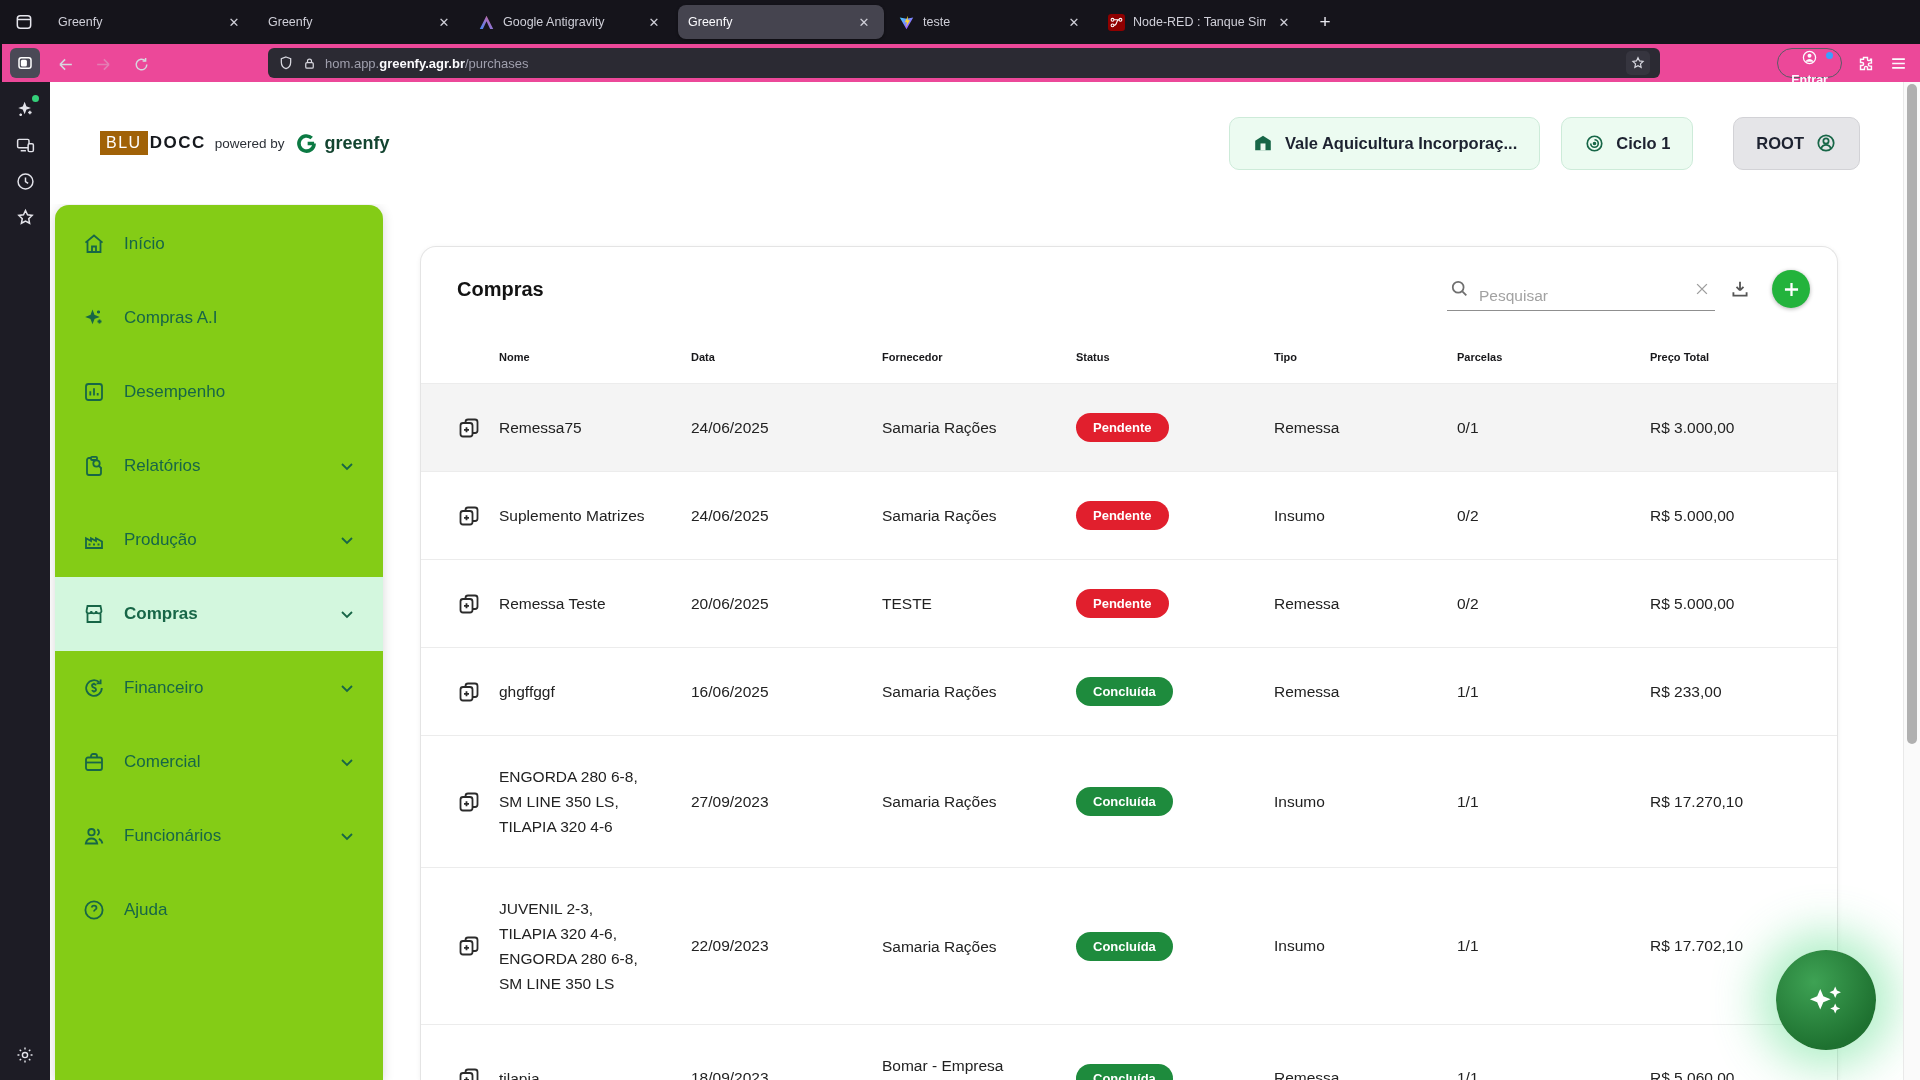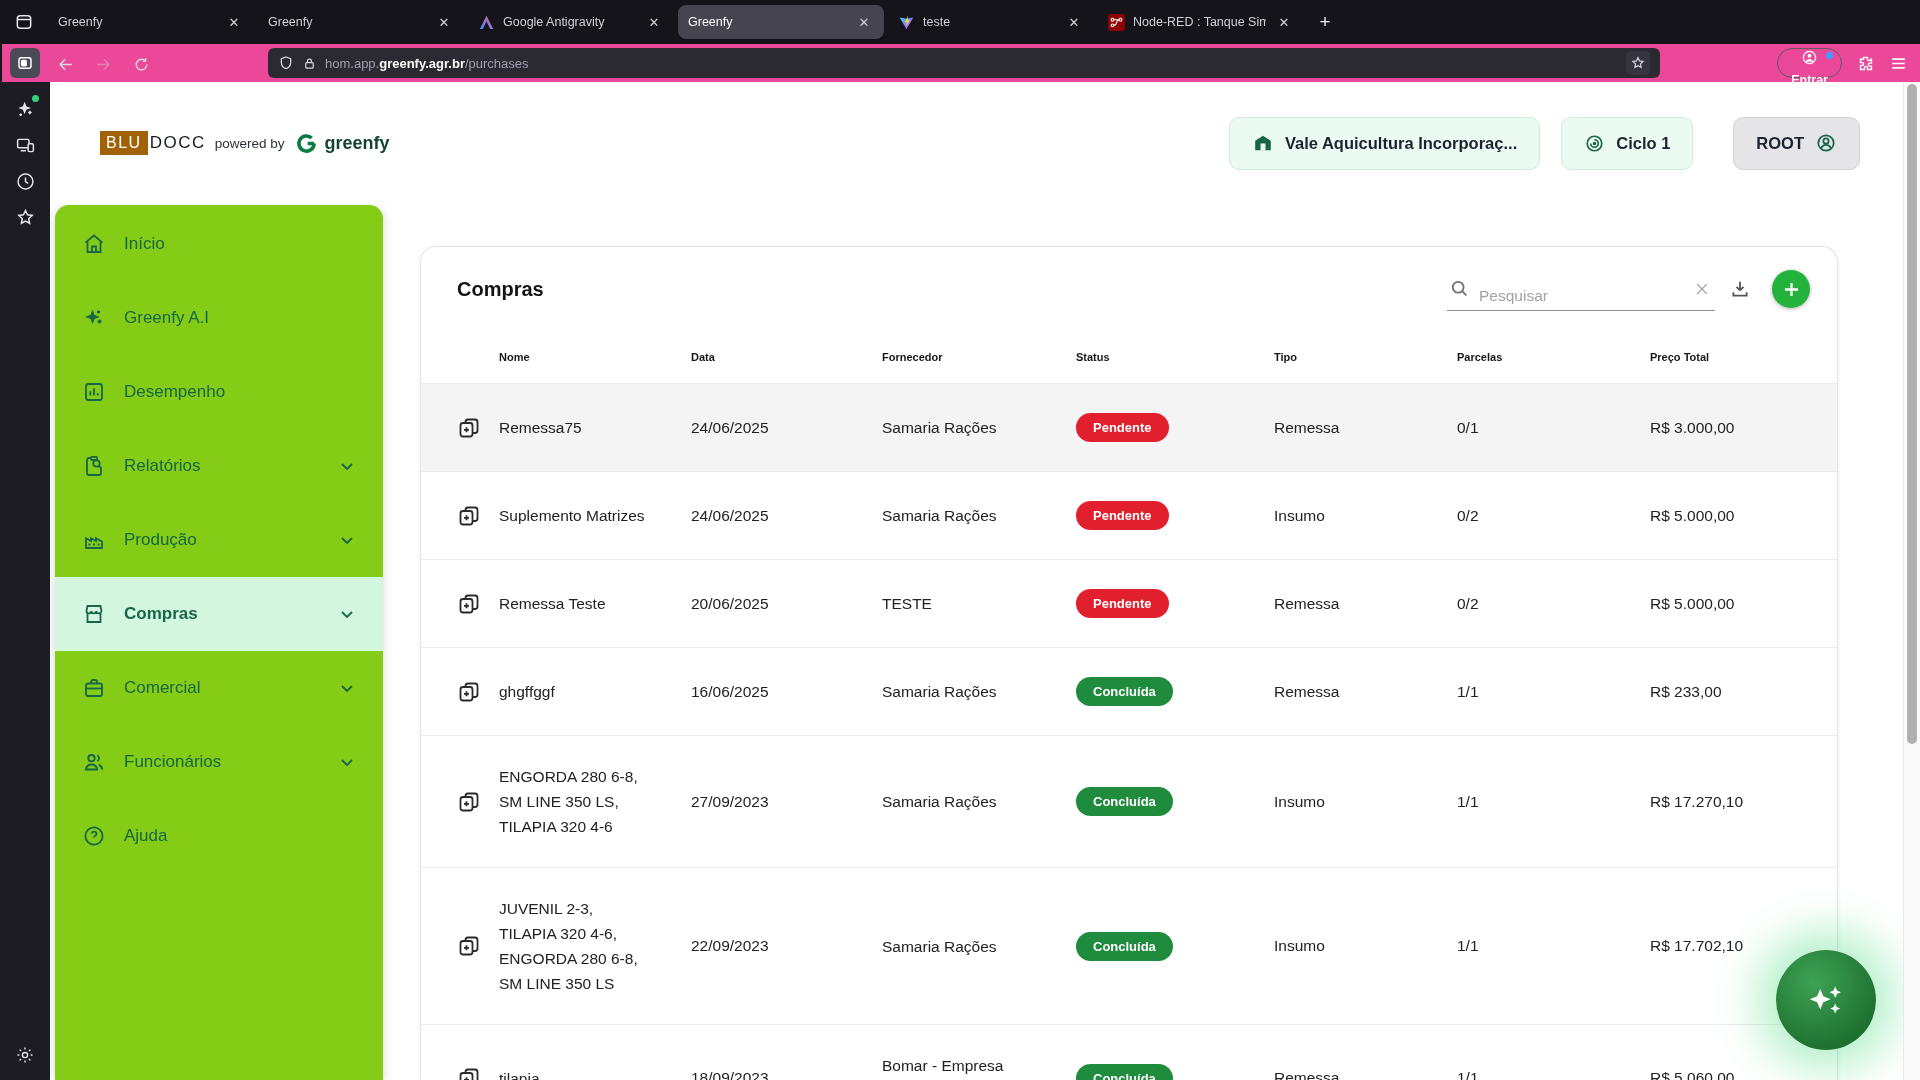--- a/index.html
+++ b/index.html
@@ -41,21 +41,21 @@
   .rail-ic .gdot{position:absolute;top:1px;right:3px;width:7px;height:7px;border-radius:50%;background:#35d07a;}
   .rail-gear{position:absolute;bottom:10px;left:8px;width:34px;height:30px;display:grid;place-items:center;color:#e3e3ea;}
 
   
   .page{position:absolute;top:82px;left:50px;right:0;bottom:0;background:#fff;overflow:hidden;}
 
   .app-header{position:absolute;top:0;left:0;right:0;height:122px;background:#fff;
               display:flex;align-items:center;padding:0 60px 0 50px;z-index:3;}
   .logo{display:flex;align-items:center;}
   .logo-blu{background:#a16207;color:#fff;font-weight:400;font-size:16px;letter-spacing:1.5px;padding:3px 6px;}
-  .logo-docc{color:#15181d;font-weight:400;font-size:17px;letter-spacing:1.5px;margin-left:2px;}
+  .logo-docc{color:#15181d;font-weight:700;font-size:17px;letter-spacing:1.5px;margin-left:2px;}
   .logo-pow{margin-left:9px;font-size:13.5px;color:#2b2f36;}
   .logo-g{margin-left:10px;color:#0c7a43;display:grid;place-items:center;}
   .logo-brand{margin-left:5px;font-size:18px;font-weight:700;color:#134430;}
   .chips{margin-left:auto;display:flex;align-items:center;}
   .chip{height:53px;border-radius:10px;display:flex;align-items:center;gap:11px;padding:0 22px;
         font-weight:700;font-size:16.5px;color:#1d2230;}
   .chip .icn{color:#176647;}
   .chip-green{background:#ecfbf1;border:1px solid #cdebd9;}
   .chip-cycle{margin-left:21px;}
   .chip-gray{background:#e5e5e8;border:1px solid #d2d2d6;margin-left:40px;}
@@ -339,21 +339,21 @@
           </span>
           <span>Início</span>
         </div>
         <div class="side-item">
           <span class="icn ">
             <svg width="24" height="24" viewBox="0 0 24 24" fill="none" stroke="currentColor" stroke-width="1.8">
               <path d="M10.5 5.5 12 9.4l3.9 1.5-3.9 1.5-1.5 3.9L9 12.4 5.1 10.9 9 9.4z" fill="currentColor" stroke-width="1.4"></path>
               <path d="M17.5 13.5v4M15.5 15.5h4M16.5 4.5v3M15 6h3"></path>
             </svg>
           </span>
-          <span>Greenfy A.I</span>
+          <span>Compras A.I</span>
         </div>
         <div class="side-item">
           <span class="icn ">
             <svg width="24" height="24" viewBox="0 0 24 24" fill="none" stroke="currentColor" stroke-width="1.8">
               <rect x="4" y="4" width="16" height="16" rx="2.5"></rect>
               <path d="M8.3 15.5v-4.2M12 15.5V8.3M15.7 15.5v-2.6"></path>
             </svg>
           </span>
           <span>Desempenho</span>
         </div>
@@ -390,20 +390,35 @@
         <div class="side-item active">
           <span class="icn ">
             <svg width="24" height="24" viewBox="0 0 24 24" fill="none" stroke="currentColor" stroke-width="1.8">
               <path d="M4.5 9 5.5 4h13l1 5"></path>
               <path d="M4.5 9c0 1.3 1 2.4 2.4 2.4S9.3 10.3 9.3 9c0 1.3 1.1 2.4 2.5 2.4S14.2 10.3 14.2 9c0 1.3 1.1 2.4 2.5 2.4S19.5 10.3 19.5 9"></path>
               <path d="M5.5 11.4V20h13v-8.6"></path>
               <path d="M5.5 20h13"></path>
             </svg>
           </span>
           <span>Compras</span>
+          <span class="icn chev">
+            <svg width="24" height="24" viewBox="0 0 24 24" fill="none" stroke="currentColor" stroke-width="1.8">
+              <path d="m7 10 5 5 5-5"></path>
+            </svg>
+          </span>
+        </div>
+        <div class="side-item">
+          <span class="icn ">
+            <svg width="24" height="24" viewBox="0 0 24 24" fill="none" stroke="currentColor" stroke-width="1.8">
+              <path d="M19.8 12a7.8 7.8 0 1 1-2.3-5.5"></path>
+              <path d="M18.6 3.4v4h-4"></path>
+              <path d="M14 9.3c-.4-.8-1.2-1.3-2-1.3-1.1 0-2 .8-2 1.8s.9 1.6 2 1.9c1.1.3 2 .9 2 1.9s-.9 1.8-2 1.8c-.8 0-1.6-.5-2-1.3M12 6.8v1.2M12 15.4v1.2"></path>
+            </svg>
+          </span>
+          <span>Financeiro</span>
           <span class="icn chev">
             <svg width="24" height="24" viewBox="0 0 24 24" fill="none" stroke="currentColor" stroke-width="1.8">
               <path d="m7 10 5 5 5-5"></path>
             </svg>
           </span>
         </div>
         <div class="side-item">
           <span class="icn ">
             <svg width="24" height="24" viewBox="0 0 24 24" fill="none" stroke="currentColor" stroke-width="1.8">
               <rect x="4" y="7.5" width="16" height="12.5" rx="2"></rect>

